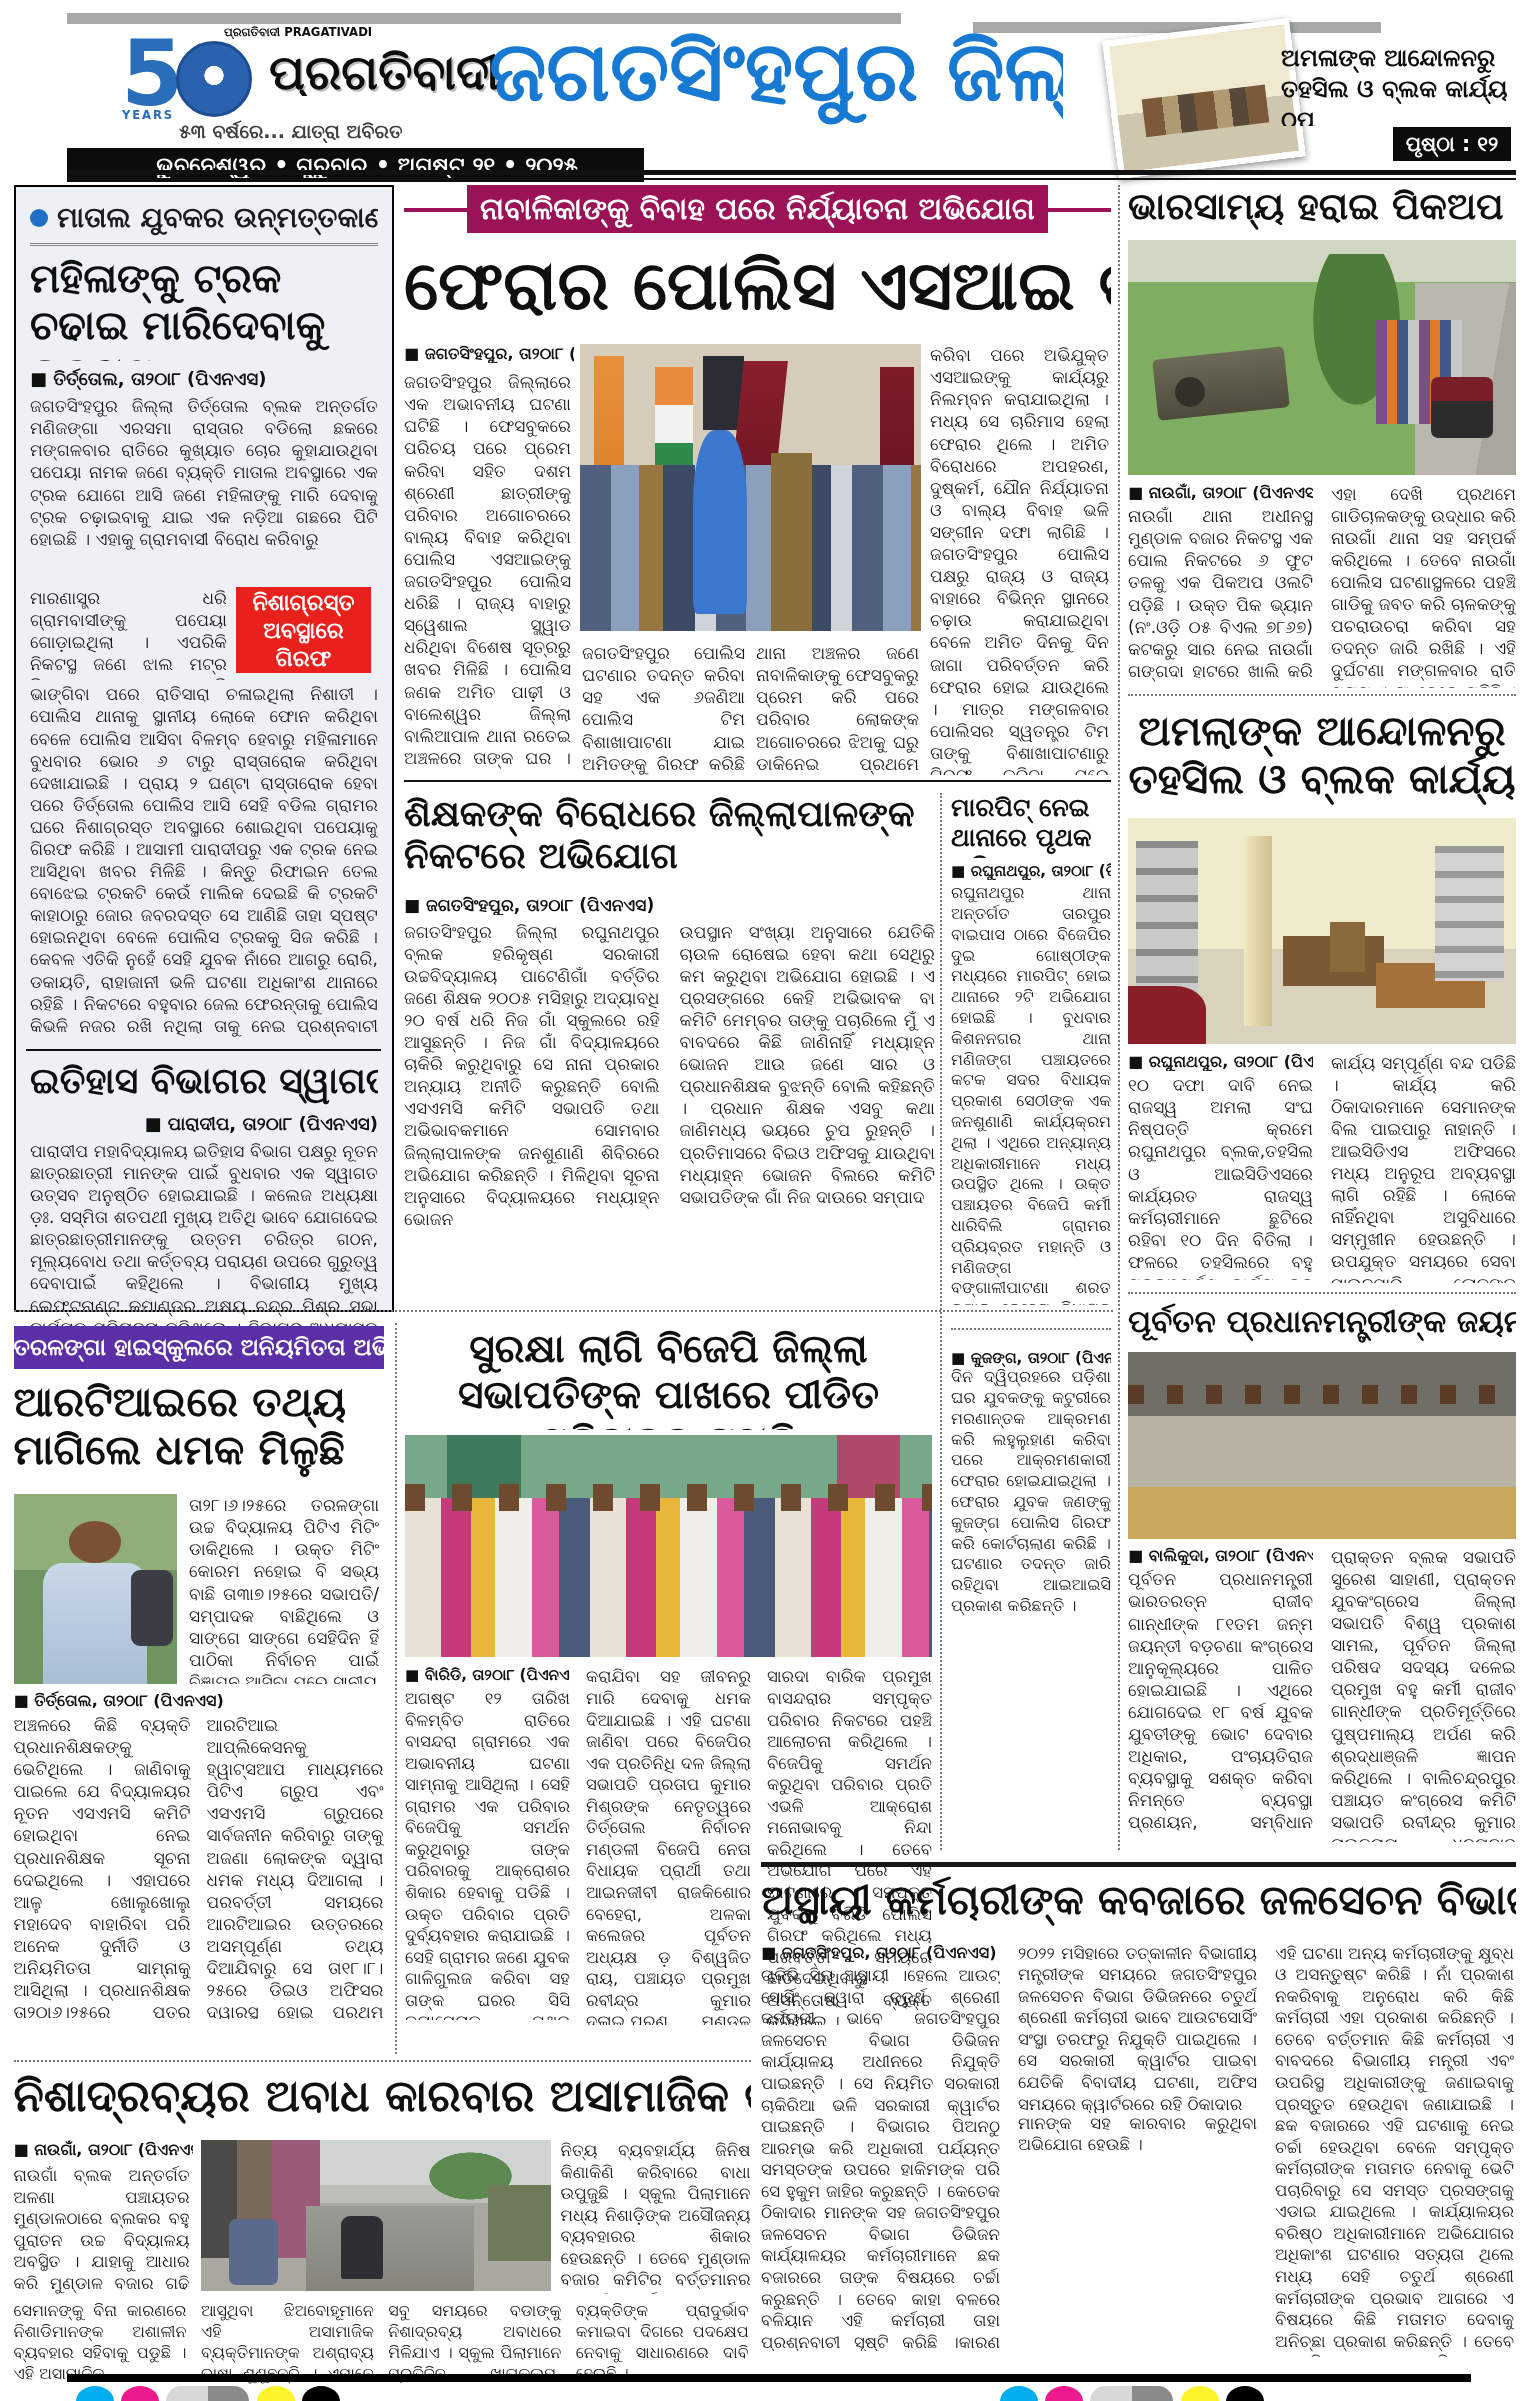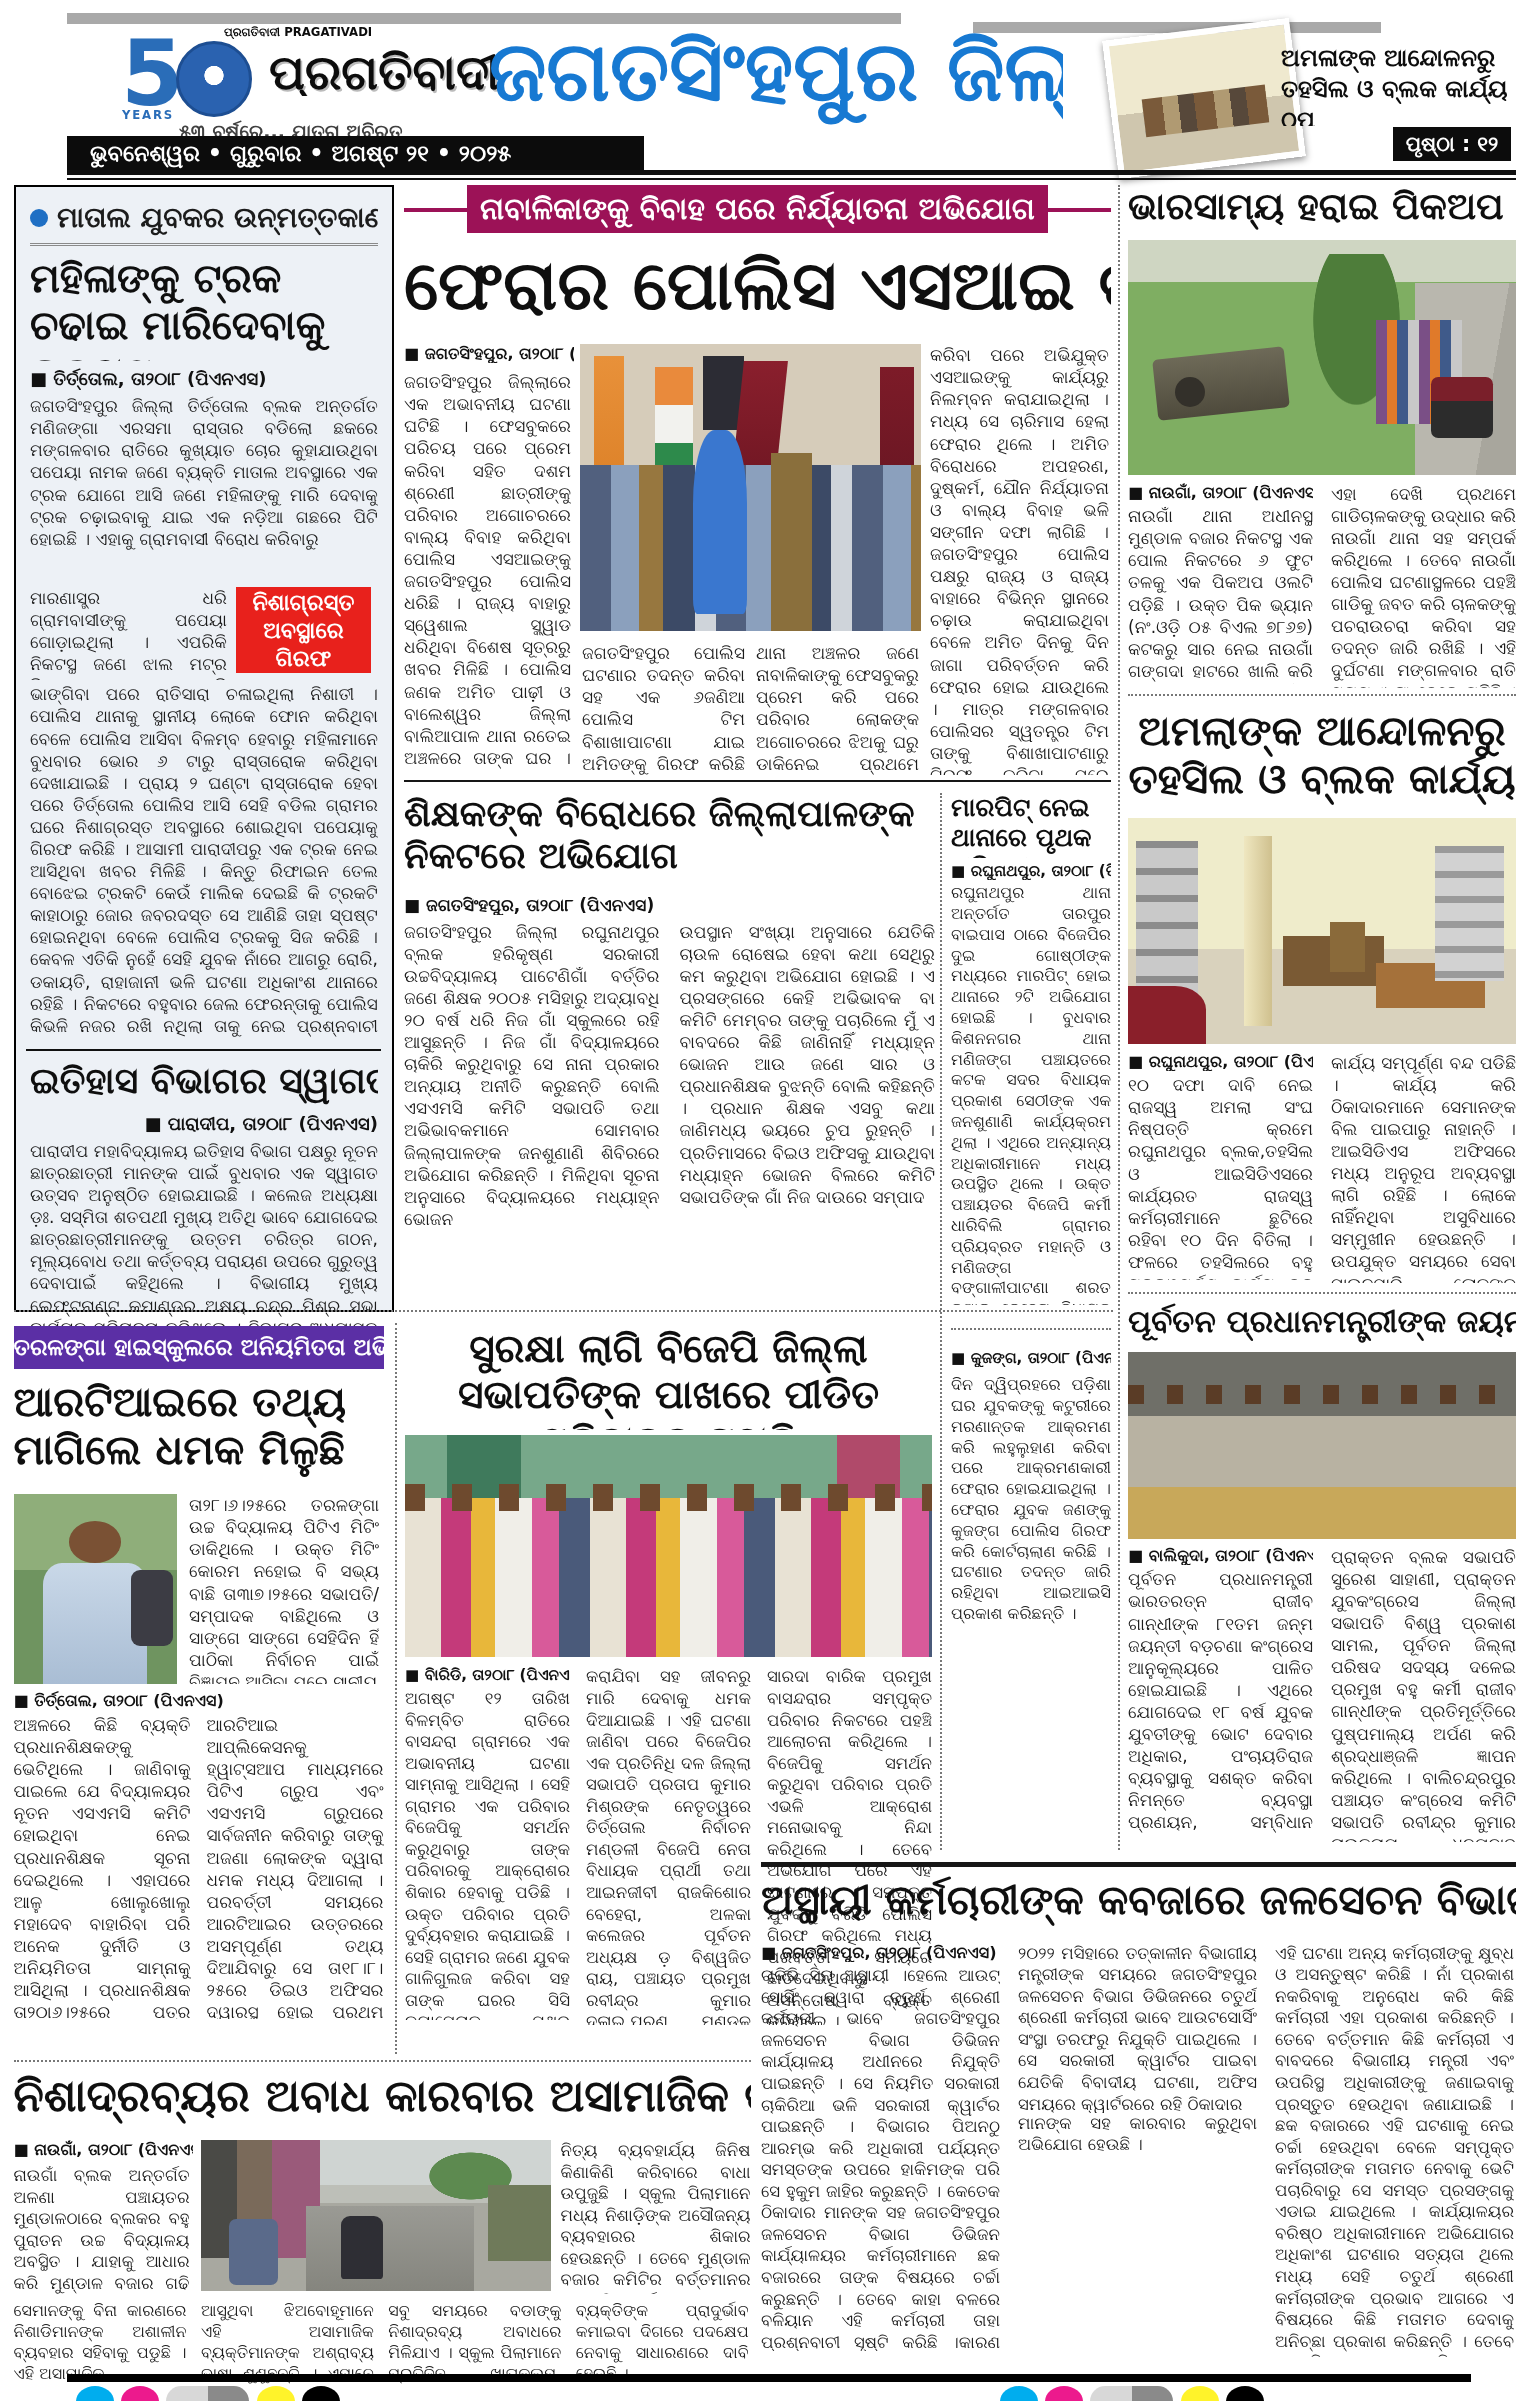--- a/index.html
+++ b/index.html
@@ -106,21 +106,21 @@
   <div class="abs graybar" style="left:67px;top:12.6px;width:834px;height:11.7px;"></div>
   <div class="abs graybar" style="left:973px;top:21.5px;width:408px;height:11.7px;"></div>
 
   <div class="abs logo50" style="left:121px;top:29px;">5</div>
   <div class="abs emblem" style="left:176px;top:41px;"></div>
   <div class="abs logosmall nw" style="left:224px;top:25px;width:161px;overflow:hidden;">ପ୍ରଗତିବାଦୀ PRAGATIVADI</div>
   <div class="abs logoname nw" style="left:269px;top:48px;width:296px;overflow:hidden;">ପ୍ରଗତିବାଦୀ</div>
   <div class="abs years" style="left:122px;top:108px;">YEARS</div>
   <div class="abs tagline" style="left:179px;top:120px;width:269px;overflow:hidden;">୫୩ ବର୍ଷରେ... ଯାତ୍ରା ଅବିରତ</div>
 
-  <div class="abs dateband" style="left:67px;top:136px;width:554px;height:34px;">ଭୁବନେଶ୍ୱର • ଗୁରୁବାର • ଅଗଷ୍ଟ ୨୧ • ୨୦୨୫</div>
+  <div class="abs dateband" style="left:67px;top:148px;width:554px;height:34px;text-align:center;">ଭୁବନେଶ୍ୱର • ଗୁରୁବାର • ଅଗଷ୍ଟ ୨୧ • ୨୦୨୫</div>
 
   <div class="abs pgtitle" style="left:489px;top:21.5px;width:574px;height:117px;">ଜଗତସିଂହପୁର ଜିଲ୍ଲା</div>
 
   <div class="abs photo teaserphoto" style="left:1110px;top:29px;width:176px;height:127px;"></div>
   <div class="abs teasertxt" style="left:1281px;top:43px;width:235px;height:83px;">ଅମଳାଙ୍କ ଆନ୍ଦୋଳନରୁ ତହସିଲ ଓ ବ୍ଲକ କାର୍ଯ୍ୟ ଠପ</div>
   <div class="abs pagebox" style="left:1393px;top:127px;width:118px;height:34px;">ପୃଷ୍ଠା : ୧୨</div>
 
   <div class="abs" style="left:67px;top:170px;width:1449px;height:5.4px;background:#111;"></div>
   <div class="abs" style="left:67px;top:178px;width:1449px;height:1.8px;background:#111;"></div>
 
@@ -180,21 +180,21 @@
   <div class="abs vdot" style="left:940px;top:793px;height:1057px;"></div>
   <div class="abs" style="left:951px;top:793px;width:160px;height:526px;">
     <div class="hl" style="font-size:25px;height:65px;">ମାରପିଟ୍ ନେଇ ଥାନାରେ ପୃଥକ ଅଭିଯୋଗ</div>
     <div class="by" style="font-size:15.2px;margin-top:3.6px;">■ ରଘୁନାଥପୁର, ତା୨୦ା୮ (ପିଏନଏସ)</div>
     <div class="bd" style="font-size:16px;margin-top:3.6px;height:422px;">ରଘୁନାଥପୁର ଥାନା ଅନ୍ତର୍ଗତ ତାରପୁର ବାଇପାସ ଠାରେ ବିଜେପିର ଦୁଇ ଗୋଷ୍ଠୀଙ୍କ ମଧ୍ୟରେ ମାରପିଟ୍ ହୋଇ ଥାନାରେ ୨ଟି ଅଭିଯୋଗ ହୋଇଛି । ବୁଧବାର କିଶନନଗର ଥାନା ମଣିଜଙ୍ଗ ପଞ୍ଚାୟତରେ କଟକ ସଦର ବିଧାୟକ ପ୍ରକାଶ ସେଠୀଙ୍କ ଏକ ଜନଶୁଣାଣି କାର୍ଯ୍ୟକ୍ରମ ଥିଲା । ଏଥିରେ ଅନ୍ୟାନ୍ୟ ଅଧିକାରୀମାନେ ମଧ୍ୟ ଉପସ୍ଥିତ ଥିଲେ । ଉକ୍ତ ପଞ୍ଚାୟତର ବିଜେପି କର୍ମୀ ଧାରିବିଲି ଗ୍ରାମର ପ୍ରିୟବ୍ରତ ମହାନ୍ତି ଓ ମଣିଜଙ୍ଗ ବଙ୍ଗାଳୀପାଟଣା ଶରତ କୁମାର ବେହେରା ବିଧାୟକ ଓ ଅଧିକାରୀଙ୍କ ପାଇଁ ତାରପୁର ବାଇପାସକୁ ଖାଦ୍ୟ ନେବାକୁ ଆସିଥିଲେ । ଏହି ସମୟରେ ପୂର୍ବରୁ ଛକି ରହିଥିବା କିଶନନଗର ଥାନା ସାହାସପୁର ଗ୍ରାମର ଅକ୍ଷୟ କୁମାର ସ୍ୱାଇଁ ସେମାନଙ୍କ ଉପରେ ଆକ୍ରମଣ କରିଥିବା ଏବଂ ଘଟଣାର ତଦନ୍ତ ଆଇଆଇସି ସୁଶାନ୍ତ କୁମାର ସେଠୀ ପ୍ରକାଶ କରିଛନ୍ତି ।</div>
   </div>
   <div class="abs hdot" style="left:951px;top:1328px;width:160px;"></div>
 
   <div class="abs" style="left:951px;top:1342px;width:160px;height:508px;">
     <div class="by" style="font-size:15.2px;margin-top:7.2px;">■ କୁଜଙ୍ଗ, ତା୨୦ା୮ (ପିଏନଏସ)</div>
-    <div class="bd" style="font-size:16px;margin-top:8px;height:323px;">ଦିନ ଦ୍ୱିପ୍ରହରେ ପଡ଼ିଶା ଘର ଯୁବକଙ୍କୁ କଟୁରୀରେ ମରଣାନ୍ତକ ଆକ୍ରମଣ କରି ଲହୁଲୁହାଣ କରିବା ପରେ ଆକ୍ରମଣକାରୀ ଫେରାର ହୋଇଯାଇଥିଲା । ଫେରାର ଯୁବକ ଜଣଙ୍କୁ କୁଜଙ୍ଗ ପୋଲିସ ଗିରଫ କରି କୋର୍ଟଚାଲାଣ କରିଛି । ଘଟଣାର ତଦନ୍ତ ଜାରି ରହିଥିବା ଆଇଆଇସି ପ୍ରକାଶ କରିଛନ୍ତି ।</div>
+    <div class="bd" style="font-size:16px;margin-top:0;height:323px;">ଦିନ ଦ୍ୱିପ୍ରହରେ ପଡ଼ିଶା ଘର ଯୁବକଙ୍କୁ କଟୁରୀରେ ମରଣାନ୍ତକ ଆକ୍ରମଣ କରି ଲହୁଲୁହାଣ କରିବା ପରେ ଆକ୍ରମଣକାରୀ ଫେରାର ହୋଇଯାଇଥିଲା । ଫେରାର ଯୁବକ ଜଣଙ୍କୁ କୁଜଙ୍ଗ ପୋଲିସ ଗିରଫ କରି କୋର୍ଟଚାଲାଣ କରିଛି । ଘଟଣାର ତଦନ୍ତ ଜାରି ରହିଥିବା ଆଇଆଇସି ପ୍ରକାଶ କରିଛନ୍ତି ।</div>
   </div>
 
   <div class="abs vdot" style="left:1118px;top:185px;height:1665px;"></div>
 
   <div class="abs" style="left:1128px;top:185px;width:388px;height:502px;">
     <div class="hl ctr nw" style="font-size:37px;height:50px;">ଭାରସାମ୍ୟ ହରାଇ ପିକଅପ ଓଲଟିଲା</div>
     <div class="photo ph-field" style="width:388px;height:235px;margin-top:5.4px;">
       <div class="bush"></div>
       <div class="road"></div>
       <div class="truck"></div>

